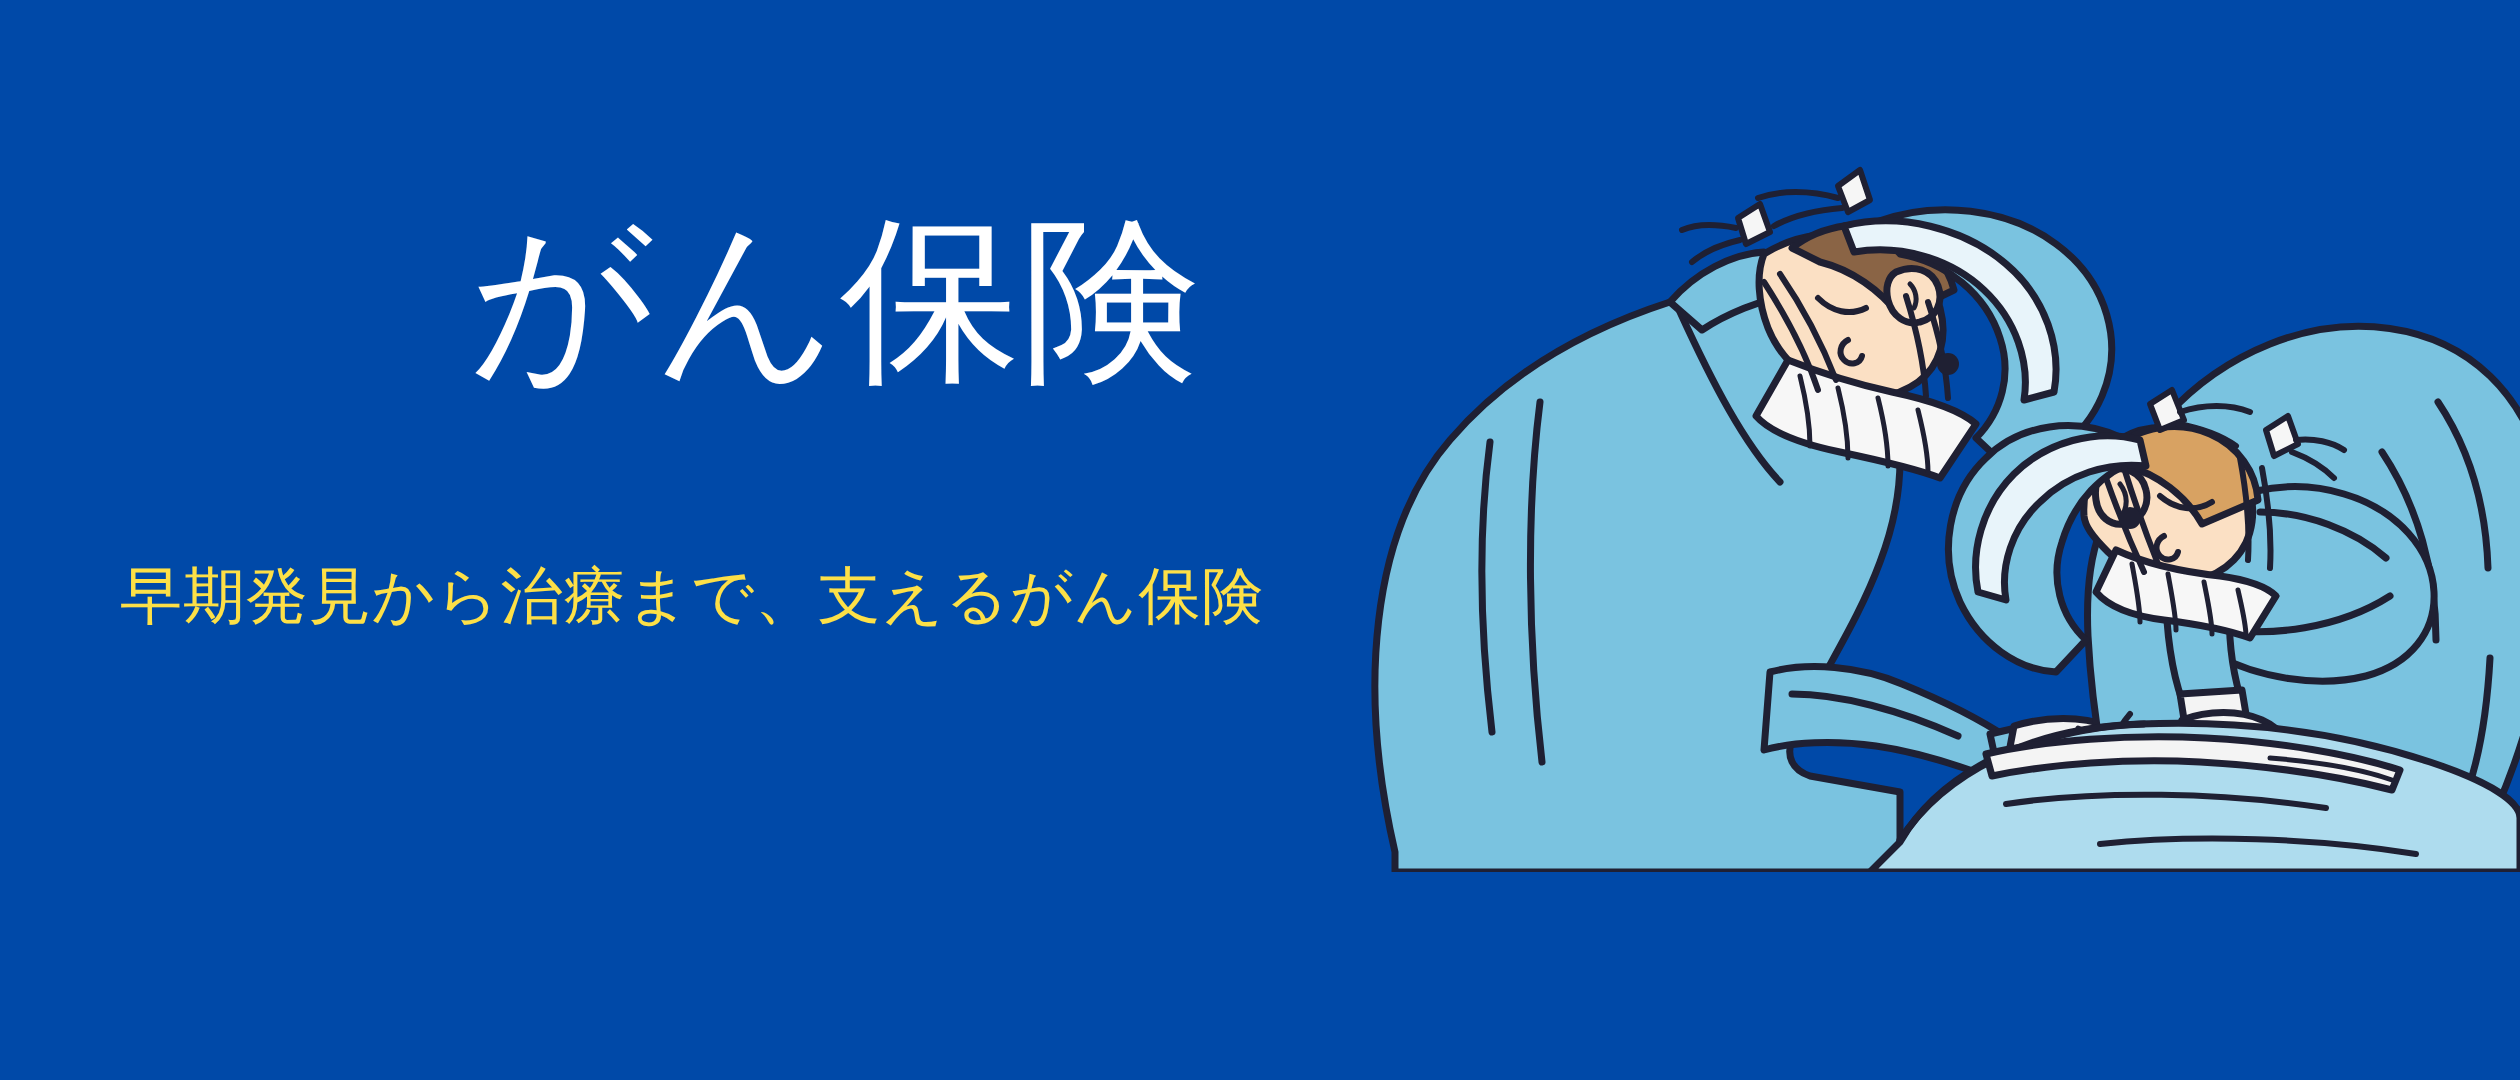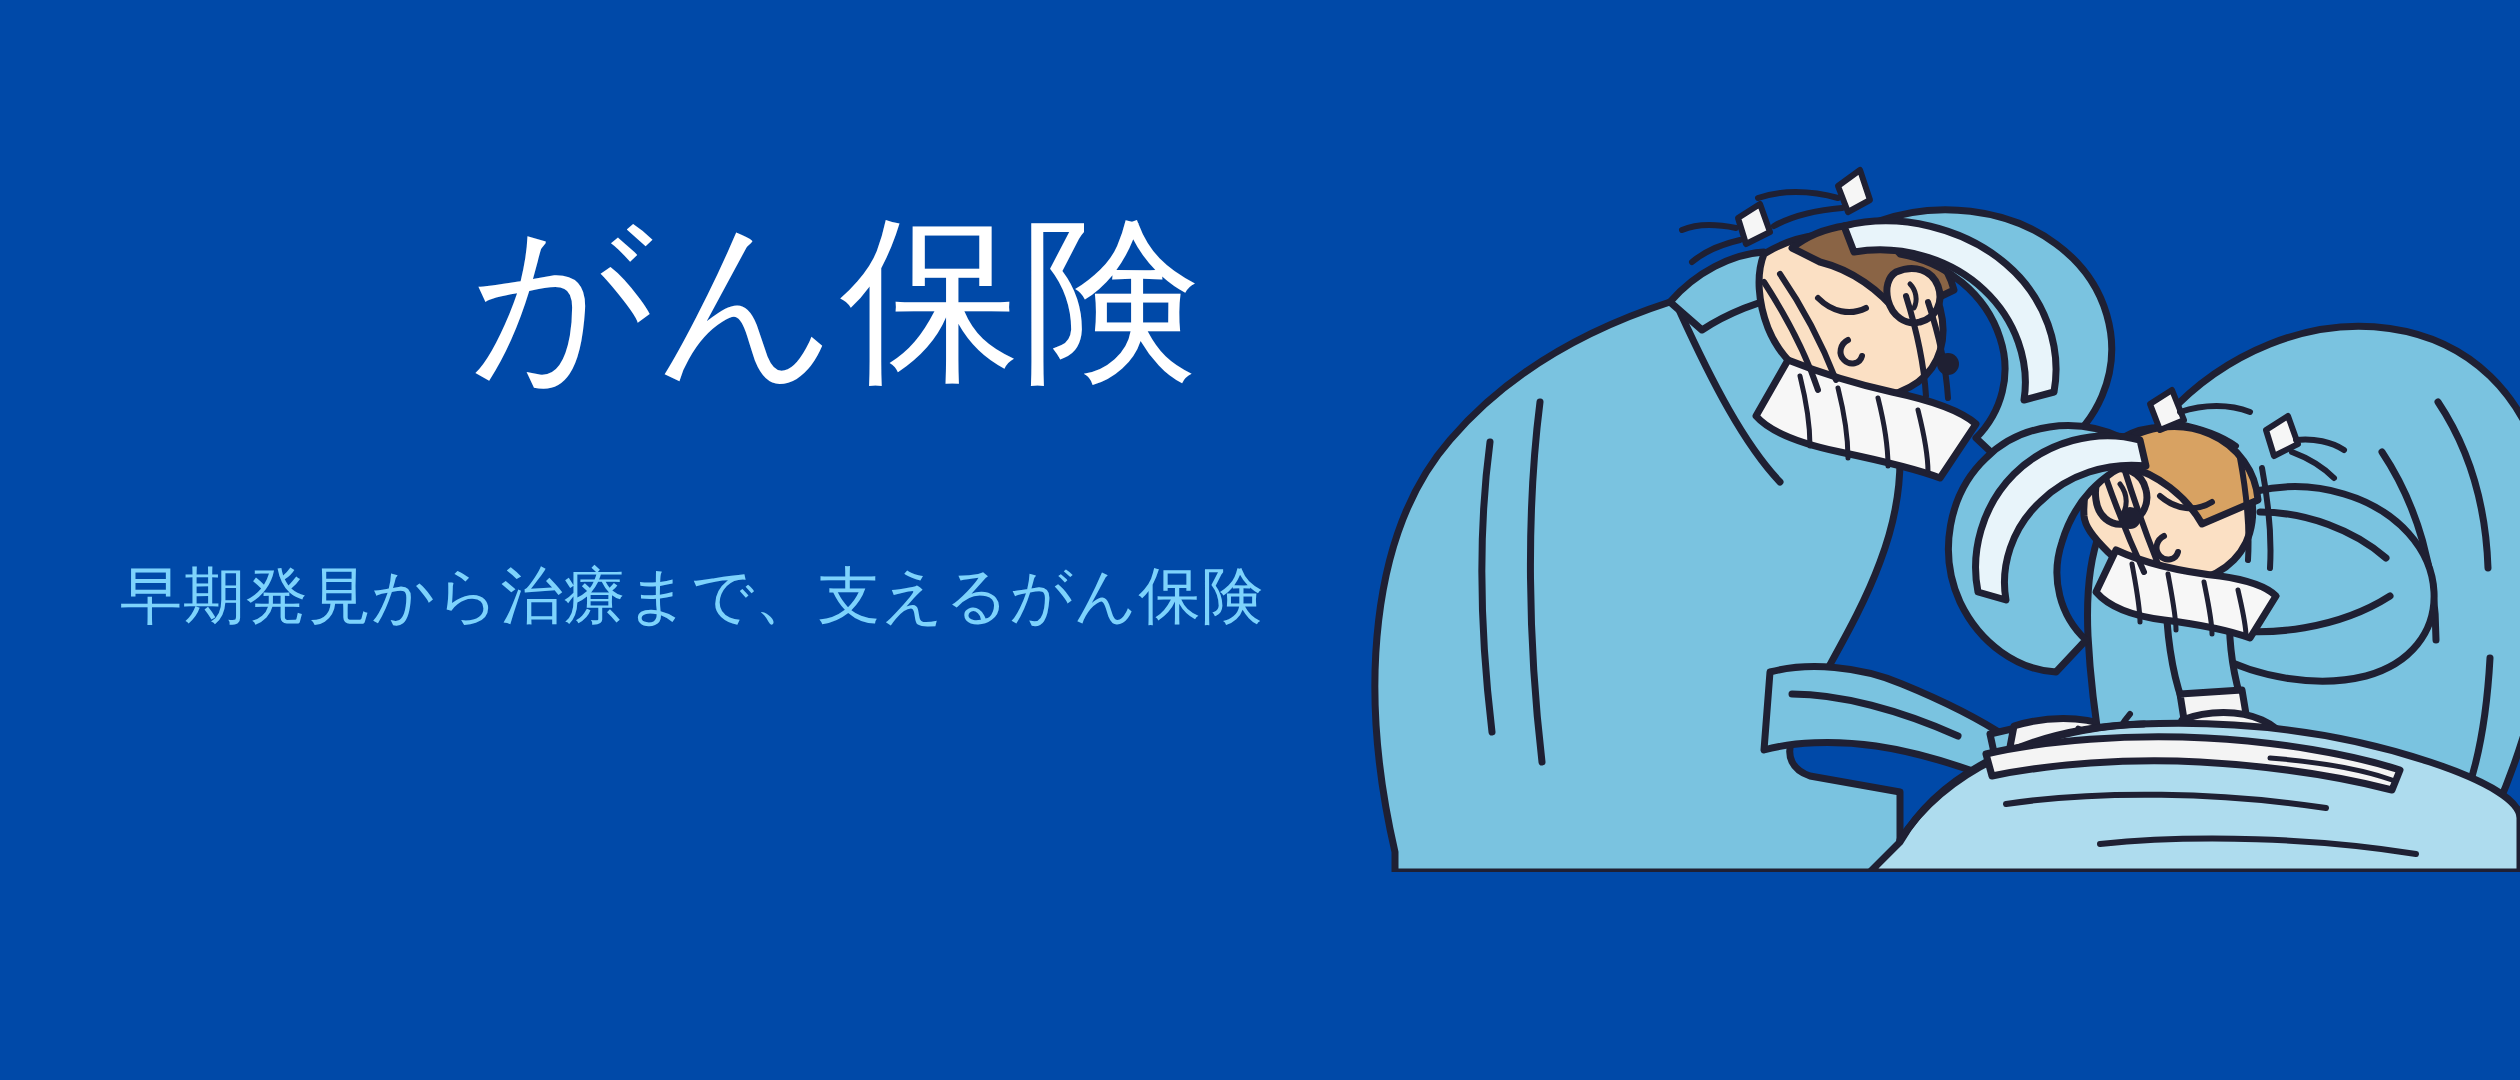--- a/index.html
+++ b/index.html
@@ -37,21 +37,21 @@
     white-space: nowrap;
     font-family: "DejaVu Sans", "Liberation Sans", sans-serif;
   }
   #page-subtitle {
     position: absolute;
     left: 120px;
     top: 495px;
     font-size: 62px;
     line-height: 1.25;
     letter-spacing: 0.015em;
-    color: #7dd3fc;
+    color: #fde047;
     font-weight: 400;
     white-space: nowrap;
     font-family: "DejaVu Sans", "Liberation Sans", sans-serif;
   }
   
   #illustration {
     position: absolute;
     right: 0;
     bottom: 0;
     width: 1180px;

